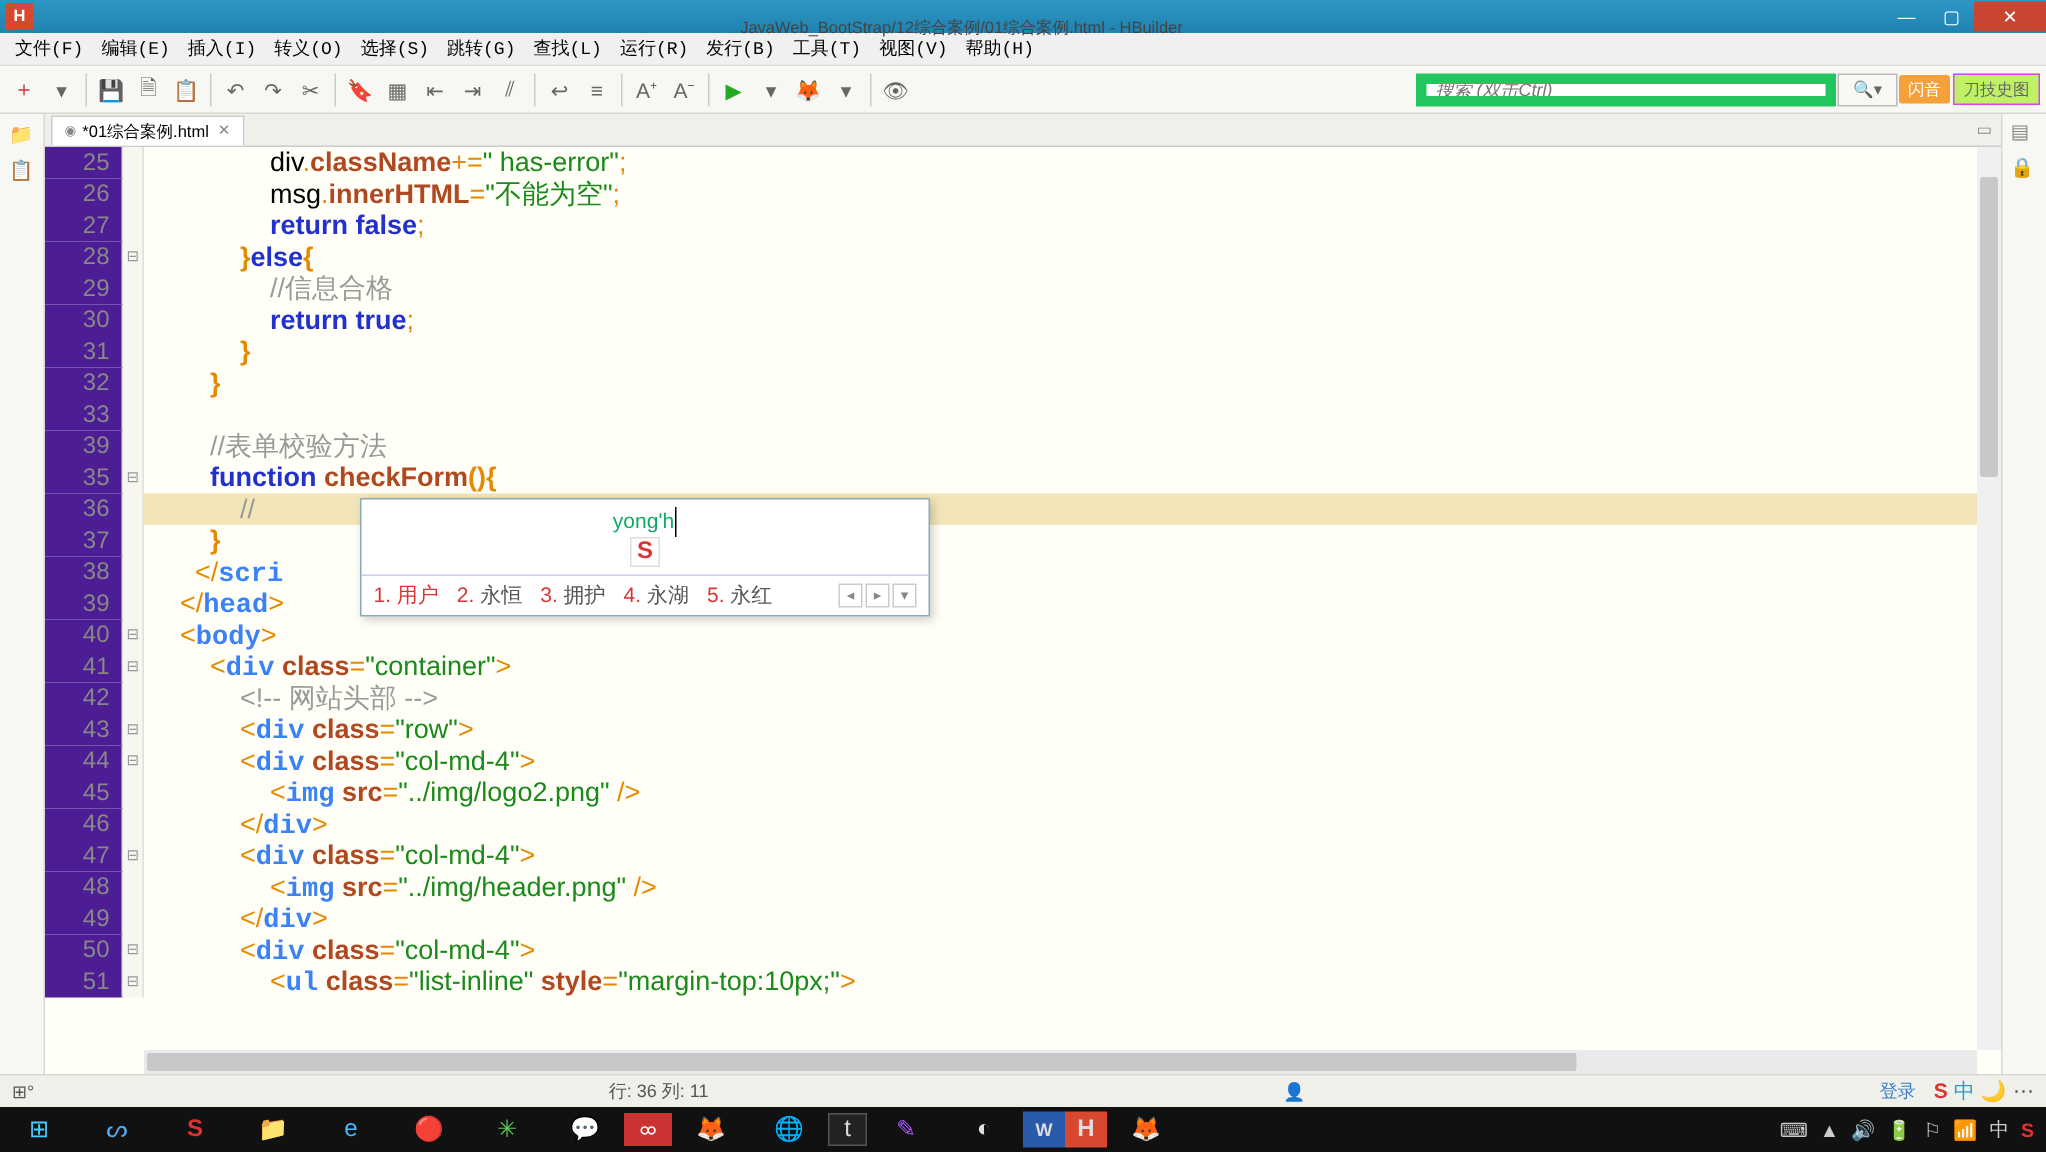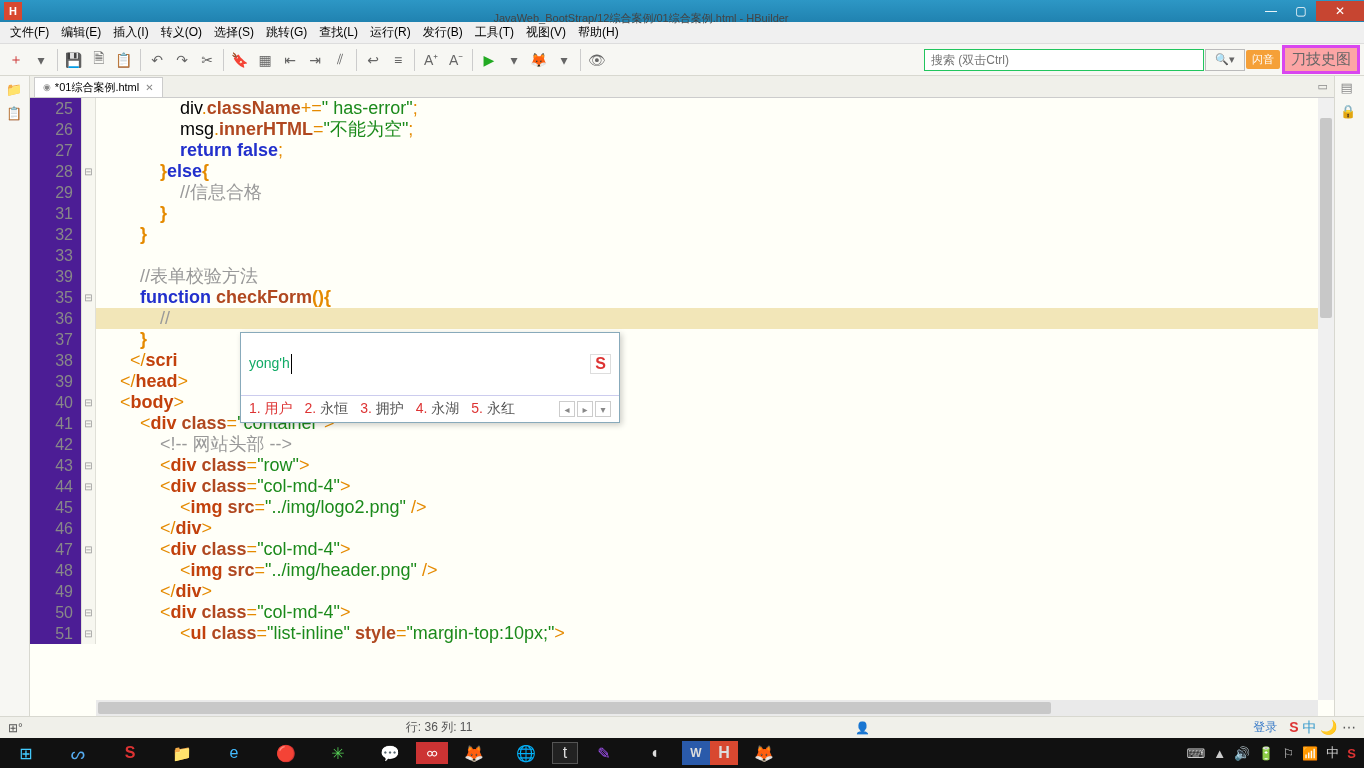--- a/index.html
+++ b/index.html
@@ -8,31 +8,31 @@
 
 .titlebar { height: 22px; background: linear-gradient(#2d97c5, #2082b0); display: flex; align-items: center; color: #fff; font-size: 11px; }
 .titlebar .app-icon { width: 18px; height: 18px; background: #d84830; margin: 0 4px; display: flex; align-items: center; justify-content: center; color: #fff; font-weight: bold; font-size: 11px; }
 .titlebar .title { flex: 1; text-align: center; color: #444; margin-top: 14px; }
 .titlebar .win-controls { display: flex; }
 .titlebar .win-btn { width: 30px; height: 20px; display: flex; align-items: center; justify-content: center; font-size: 12px; }
 .titlebar .win-close { background: #c74531; color: #fff; width: 48px; }
 
 
 .menubar { height: 22px; background: #f0f0f0; display: flex; align-items: center; font-size: 12px; padding: 0 4px; border-bottom: 1px solid #ddd; }
-.menubar .menu-item { padding: 2px 6px; cursor: default; }
+.menubar .menu-item { padding: 2px 6px; cursor: default; font-family: Liberation Mono, monospace; }
 
 
 .toolbar { height: 32px; background: #f7f7f3; display: flex; align-items: center; padding: 0 4px; border-bottom: 1px solid #d8d8d0; gap: 1px; }
 .toolbar .tb-btn { width: 24px; height: 24px; display:flex; align-items:center; justify-content:center; font-size:14px; color:#666; }
 .toolbar .sep { width: 1px; height: 22px; background: #ccc; margin: 0 3px; }
 .toolbar .spacer { flex: 1; }
-.toolbar .search-box { width: 280px; height: 22px; border: 1px solid #22c55e; font-size: 12px; padding: 0 6px; color:#0f766e; background:#fff; }
+.toolbar .search-box { width: 280px; height: 22px; border: 7px solid #22c55e; font-size: 12px; padding: 0 6px; color:#0f766e; background:#fff;font-style:italic; }
 .toolbar .right-box { display:flex; align-items:center; gap:2px; }
 .toolbar .orange-box { background:#f5a038; color:#fff; padding:2px 6px; font-size:11px; border-radius:2px; }
-.toolbar .gray-box { background:#fca5a5; color:#666; padding:2px 6px; font-size:15px; border:3px solid #d946ef; }
+.toolbar .gray-box { background:#bef264; color:#666; padding:2px 6px; font-size:11px; border:1px solid #d946ef; }
 
 
 .main { display:flex; height: 640px; }
 .left-gutter { width: 30px; background:#f7f7f3; border-right:1px solid #d8d8d0; display:flex; flex-direction:column; align-items:center; padding-top:4px; gap:6px; }
 .left-gutter .gicon { width:18px; height:18px; font-size:13px; color:#888; display:flex; align-items:center; justify-content:center; }
 
 .editor-wrap { flex:1; display:flex; flex-direction:column; position:relative; }
 .tab-strip { height: 22px; background:#f0f0ea; border-bottom:1px solid #ccc; display:flex; align-items:center; font-size:11px; }
 .tab { padding: 2px 8px; background:#fff; border:1px solid #ccc; border-bottom:none; margin-left:4px; display:flex; align-items:center; gap:4px; }
 .tab .dot { color:#888; font-size:9px; }
@@ -45,27 +45,27 @@
 .codetxt { padding-left:4px; line-height:21px; }
 .hl-line { background:#f2e6b8 !important; }
 .hl-line .codetxt { background:#f2e6b8; }
 
 
 .kw { color:#2230cc; font-weight:bold; }
 .str { color:#1b8a1b; }
 .com { color:#999; }
 .br { color:#e58a00; font-weight:bold; }
 .attr { color:#b04820; font-weight:bold; }
-.tag { color:#c2410c; font-weight:bold; }
+.tag { color:#3b82f6; font-weight:bold;font-family:Liberation Mono, monospace; }
 .fn { color:#b04820; font-weight:bold; }
 .punc { color:#e58a00; }
 
 
 .ime { position:absolute; left:210px; top:256px; width:380px; background:#fff; border:1px solid #8ab; box-shadow:2px 2px 6px rgba(0,0,0,.2); font-size:14px; z-index:10; }
-.ime .ime-input { padding:21px 8px; border-bottom:1px solid #cce; color:#1a6; display:flex; justify-content:space-between; align-items:center; }
+.ime .ime-input { padding:5px 8px; border-bottom:1px solid #cce; color:#1a6; display:flex; justify-content:space-between; align-items:center;flex-direction:column; }
 .ime .ime-input .sogou { color:#d33; font-weight:bold; font-size:16px; border:1px solid #ddd; padding:0 4px; }
 .ime .ime-cands { padding:4px 8px; display:flex; gap:12px; color:#555; align-items:center; }
 .ime .ime-cands .cand .num { color:#d33; }
 .ime .ime-cands .cand.sel { color:#d33; }
 .ime .pager { margin-left:auto; display:flex; gap:2px; }
 .ime .pager span { border:1px solid #ccc; width:16px; height:16px; display:flex; align-items:center; justify-content:center; font-size:10px; color:#888; }
 
 
 .vscroll { position:absolute; right:0; top:22px; bottom:16px; width:16px; background:#f0f0f0; }
 .vscroll .thumb { position:absolute; left:2px; right:2px; top:20px; height:200px; background:#c8c8c8; border-radius:2px; }
@@ -171,20 +171,21 @@
       </div>
       <div style="margin-left:auto;padding-right:6px;color:#888;font-size:11px">▭</div>
     </div>
 
     <div class="editor" id="editor">
         <div class="code-row"><div class="lineno">25</div><div class="fold-gutter"></div><div class="codetxt">                div<span class="punc">.</span><span class="fn">className</span><span class="punc">+=</span><span class="str">" has-error"</span><span class="punc">;</span></div></div>
         <div class="code-row"><div class="lineno">26</div><div class="fold-gutter"></div><div class="codetxt">                msg<span class="punc">.</span><span class="fn">innerHTML</span><span class="punc">=</span><span class="str">"不能为空"</span><span class="punc">;</span></div></div>
         <div class="code-row"><div class="lineno">27</div><div class="fold-gutter"></div><div class="codetxt">                <span class="kw">return</span> <span class="kw">false</span><span class="punc">;</span></div></div>
         <div class="code-row"><div class="lineno">28</div><div class="fold-gutter">⊟</div><div class="codetxt">            <span class="br">}</span><span class="kw">else</span><span class="br">{</span></div></div>
         <div class="code-row"><div class="lineno">29</div><div class="fold-gutter"></div><div class="codetxt">                <span class="com">//信息合格</span></div></div>
+        <div class="code-row"><div class="lineno">30</div><div class="fold-gutter"></div><div class="codetxt">                <span class="kw">return</span> <span class="kw">true</span><span class="punc">;</span></div></div>
         <div class="code-row"><div class="lineno">31</div><div class="fold-gutter"></div><div class="codetxt">            <span class="br">}</span></div></div>
         <div class="code-row"><div class="lineno">32</div><div class="fold-gutter"></div><div class="codetxt">        <span class="br">}</span></div></div>
         <div class="code-row"><div class="lineno">33</div><div class="fold-gutter"></div><div class="codetxt"> </div></div>
         <div class="code-row"><div class="lineno">39</div><div class="fold-gutter"></div><div class="codetxt">        <span class="com">//表单校验方法</span></div></div>
         <div class="code-row"><div class="lineno">35</div><div class="fold-gutter">⊟</div><div class="codetxt">        <span class="kw">function</span> <span class="fn">checkForm</span><span class="br">(){</span></div></div>
         <div class="code-row hl-line"><div class="lineno">36</div><div class="fold-gutter"></div><div class="codetxt">            <span class="com">//</span></div></div>
         <div class="code-row"><div class="lineno">37</div><div class="fold-gutter"></div><div class="codetxt">        <span class="br">}</span></div></div>
         <div class="code-row"><div class="lineno">38</div><div class="fold-gutter"></div><div class="codetxt">      <span class="punc">&lt;/</span><span class="tag">scri</span></div></div>
         <div class="code-row"><div class="lineno">39</div><div class="fold-gutter"></div><div class="codetxt">    <span class="punc">&lt;/</span><span class="tag">head</span><span class="punc">&gt;</span></div></div>
         <div class="code-row"><div class="lineno">40</div><div class="fold-gutter">⊟</div><div class="codetxt">    <span class="punc">&lt;</span><span class="tag">body</span><span class="punc">&gt;</span></div></div>

